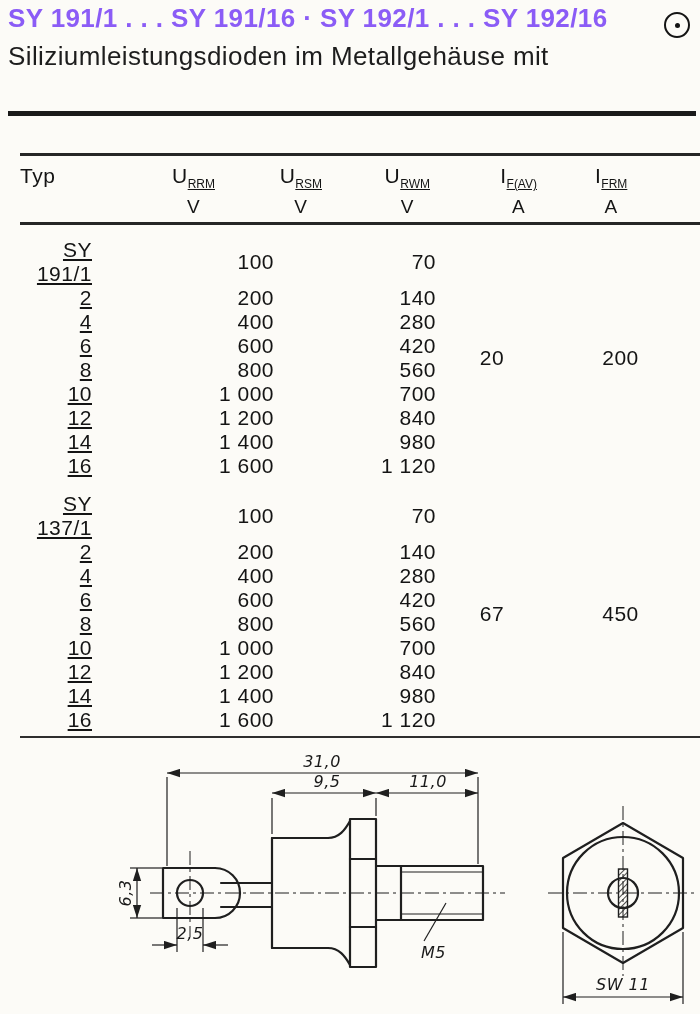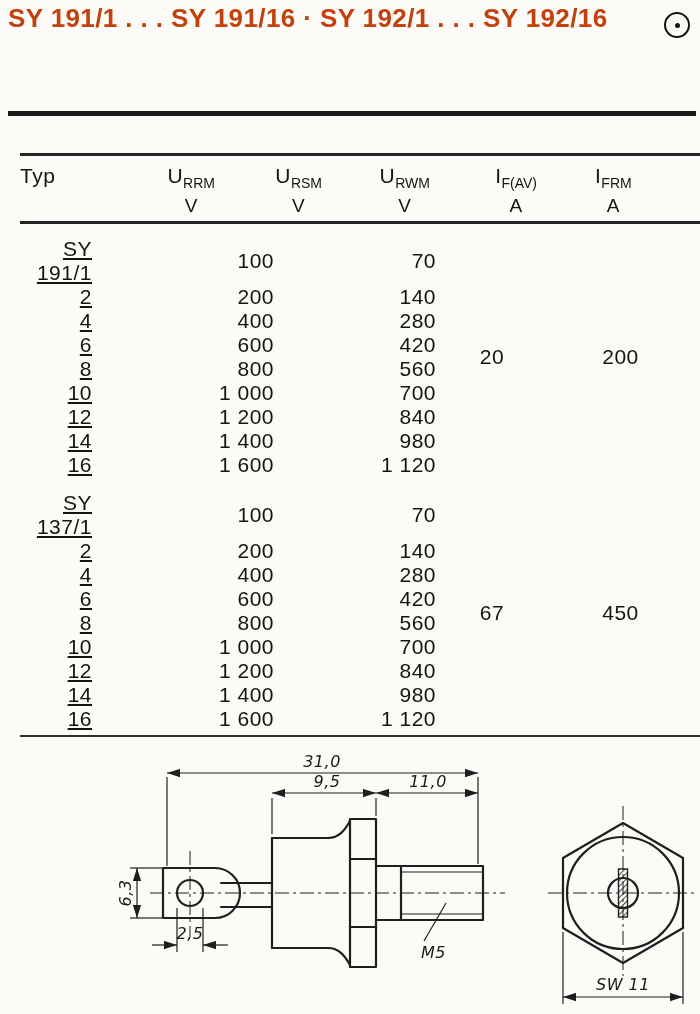--- a/index.html
+++ b/index.html
@@ -8,21 +8,21 @@
     background:#fcfbf7;color:#171717;
     font-family:"Liberation Sans",sans-serif;
     -webkit-font-smoothing:antialiased;
   }
   .abs{position:absolute;}
 
   
   .title{
     left:8px;top:3px;width:650px;
     font-size:26px;font-weight:700;letter-spacing:.4px;white-space:nowrap;
-    color:#c2410c;
+    color:#8b5cf6;
   }
   .mark{
     left:664px;top:12px;width:22px;height:22px;border:2.5px solid #141414;border-radius:50%;
     display:flex;align-items:center;justify-content:center;
   }
   .mark i{width:5px;height:5px;background:#141414;border-radius:50%;display:block;}
   .subtitle{
     left:8px;top:41px;width:660px;
     font-size:26px;font-weight:400;letter-spacing:.4px;line-height:30px;color:#1d1d1d;
   }
@@ -40,21 +40,21 @@
   thead tr{border-bottom:3px solid #262626;}
   th{font-weight:400;vertical-align:top;padding:8px 0 4px 0;}
   th.h1{text-align:left;font-size:21px;}
   th.h2{text-align:right;padding-right:59px;}
   th.h3{text-align:right;padding-right:6px;}
   th.h4{text-align:right;padding-right:6px;}
   th.h5{text-align:right;padding-right:11px;}
   th.h6{text-align:left;padding-left:47px;}
   .hdr{display:inline-block;text-align:center;}
   .hdr .sym{display:block;font-size:21px;line-height:24px;}
-  .hdr .sym sub{font-size:14px;letter-spacing:0;}
+  .hdr .sym sub{font-size:12px;letter-spacing:0;text-decoration:underline;}
   .hdr .unit{display:block;font-size:19px;line-height:21px;}
   td{height:24px;line-height:24px;padding:0;}
   td.typ{text-align:right;text-decoration:underline;}
   td.v1,td.v3{text-align:right;}
   td.v2{text-align:center;}
   td.ifav{text-align:center;vertical-align:middle;}
   td.ifrm{text-align:center;vertical-align:middle;padding-right:15px;}
   tr.r-first td{padding-top:13px;}
   tr.g2-first td{padding-top:14px;}
   tr.r-last td{padding-bottom:4px;}
@@ -67,20 +67,21 @@
   text.dim{font-family:"DejaVu Sans",sans-serif;font-style:italic;font-size:16px;fill:#1a1a1a;letter-spacing:.5px;}
 </style>
 </head>
 <body>
 
 <div class="abs title">SY 191/1 . . . SY 191/16 · SY 192/1 . . . SY 192/16</div>
 <div class="abs mark">
     <i></i>
   </div>
 <div class="abs subtitle">
+  <div>Siliziumleistungsdioden im Metallgehäuse mit</div>
 </div>
 <div class="abs rule-thick"></div>
 
 <div class="abs tblwrap">
 <table class="spec">
   <colgroup>
         <col class="c1">
         <col class="c2">
         <col class="c3">
         <col class="c4">

